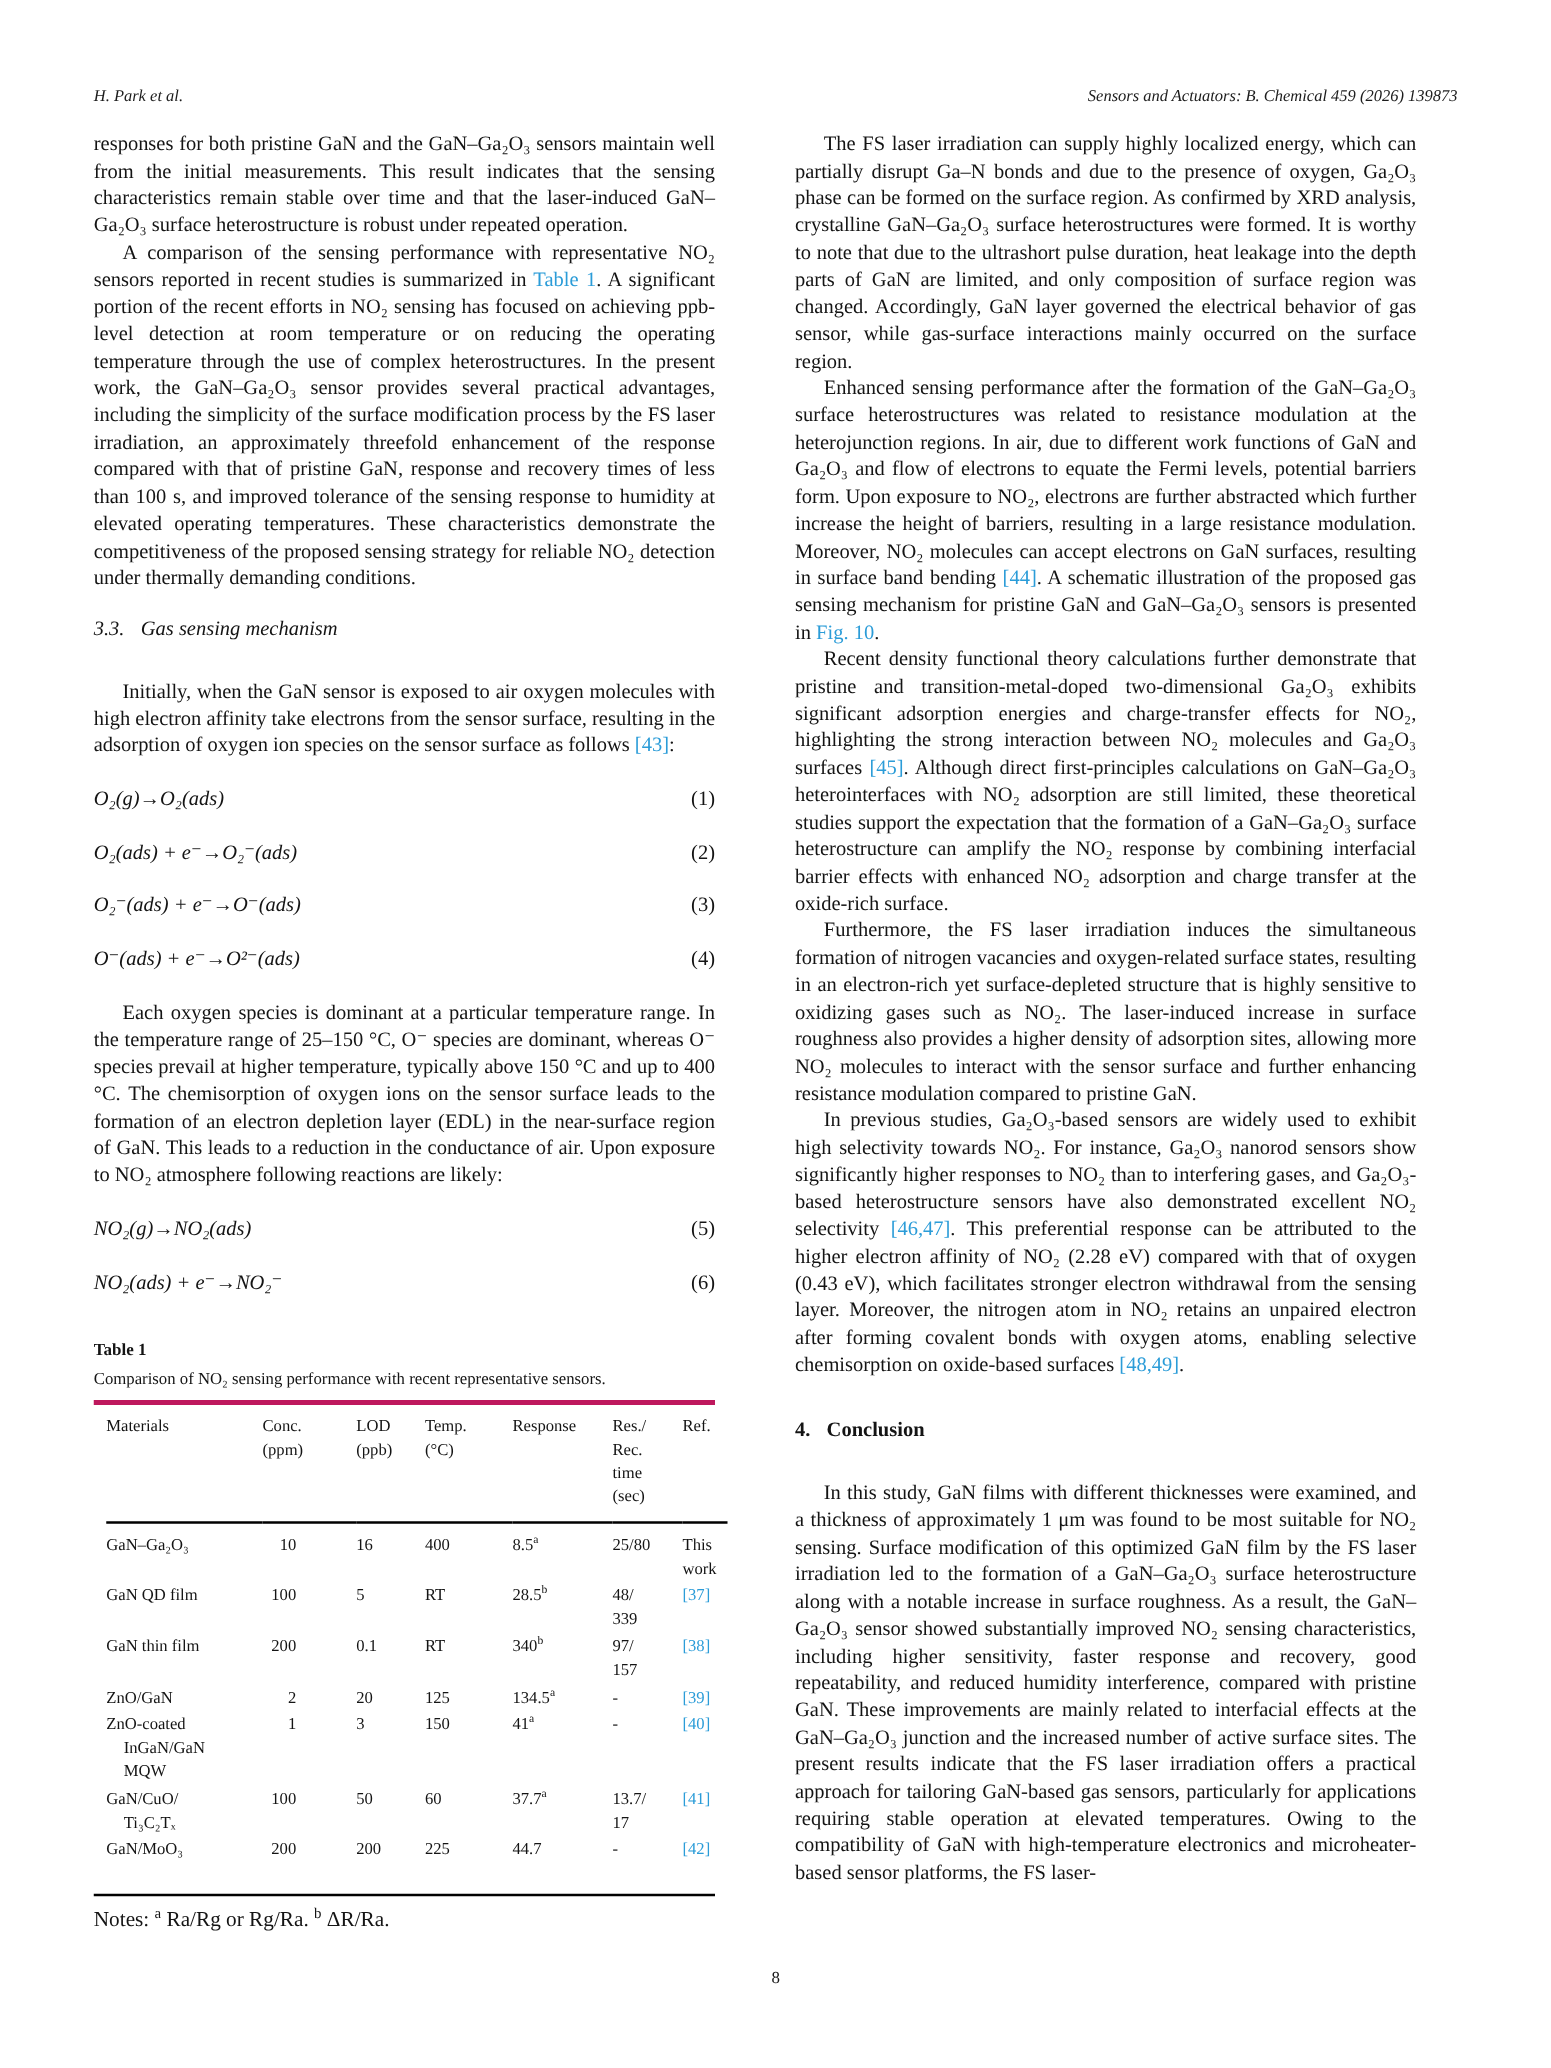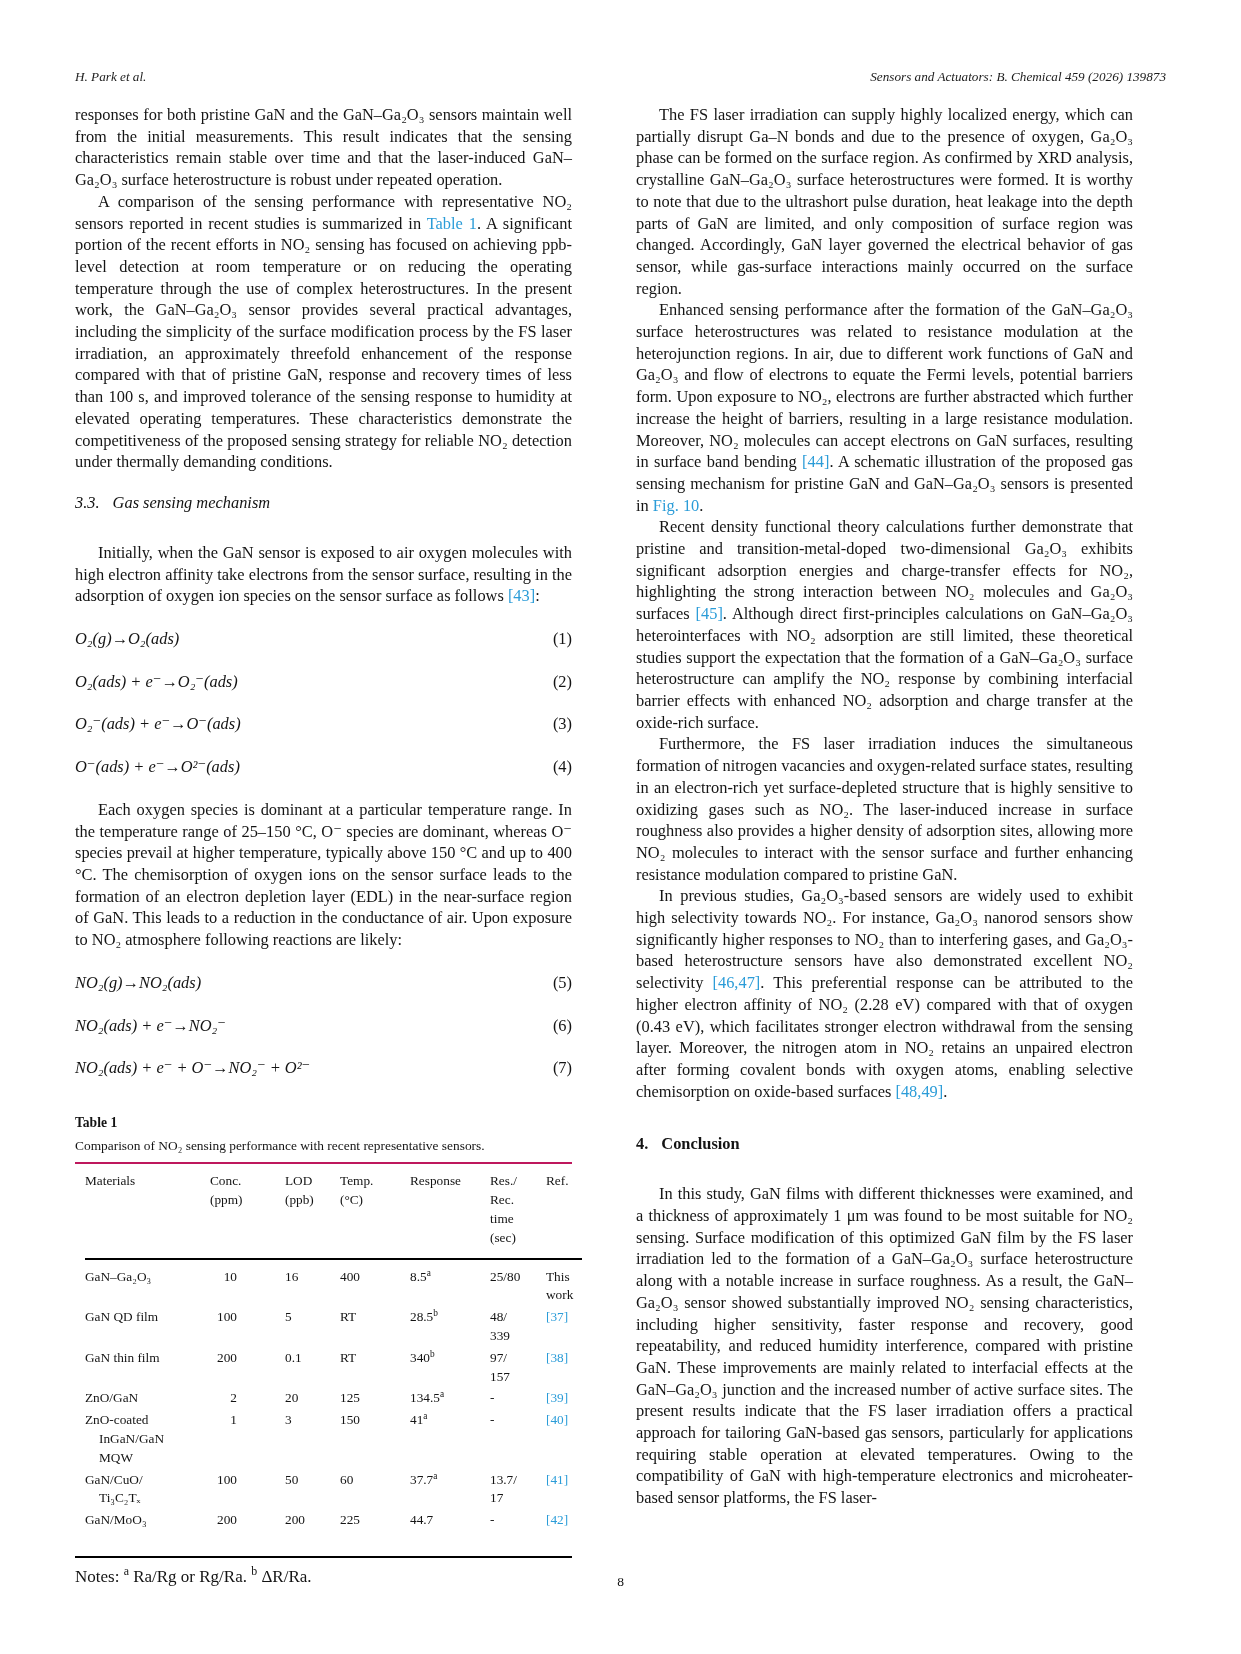--- a/index.html
+++ b/index.html
@@ -37,21 +37,21 @@
   }
   .eq .expr{font-style:italic;}
   .eq .eqnum{font-style:normal;}
   .tablewrap{margin-top:36px;}
   .tlabel{font-size:13.6px;font-weight:bold;margin:0 0 6px 0;}
   .tcap{font-size:13.4px;line-height:17.5px;margin:0 0 8px 0;text-align:left;}
   .grid{
     display:grid;
     grid-template-columns:125px 75px 55px 70px 80px 56px 36px;
     font-size:13.3px;line-height:18.8px;
-    border-top:2px solid #be185d;
+    border-top:4px solid #be185d;
     border-bottom:2px solid #000;
     padding-left:10px;
   }
   .hcell{
     white-space:pre-line;
     padding:8px 0 10px 0;
     border-bottom:2px solid #000;
   }
   .cell{padding:1.5px 0;}
   .mat{padding-left:14px;text-indent:-14px;white-space:pre-line;}
@@ -105,24 +105,20 @@
 
     <p class="body ind">Each oxygen species is dominant at a particular temperature range. In the temperature range of 25–150 °C, O⁻ species are dominant, whereas O⁻ species prevail at higher temperature, typically above 150 °C and up to 400 °C. The chemisorption of oxygen ions on the sensor surface leads to the formation of an electron depletion layer (EDL) in the near-surface region of GaN. This leads to a reduction in the conductance of air. Upon exposure to NO₂ atmosphere following reactions are likely:</p>
 
     <div class="eq">
       <span class="expr">NO₂(g)→NO₂(ads)</span>
       <span class="eqnum">(5)</span>
     </div>
     <div class="eq">
       <span class="expr">NO₂(ads) + e⁻→NO₂⁻</span>
       <span class="eqnum">(6)</span>
-    </div>
-    <div class="eq">
-      <span class="expr">NO₂(ads) + e⁻ + O⁻→NO₂⁻ + O²⁻</span>
-      <span class="eqnum">(7)</span>
     </div>
 
 
     <div class="tablewrap">
       <p class="tlabel">Table 1</p>
       <p class="tcap">Comparison of NO₂ sensing performance with recent representative sensors.</p>
 
       <div class="grid">
         <div class="hcell">Materials</div>
         <div class="hcell">Conc.

